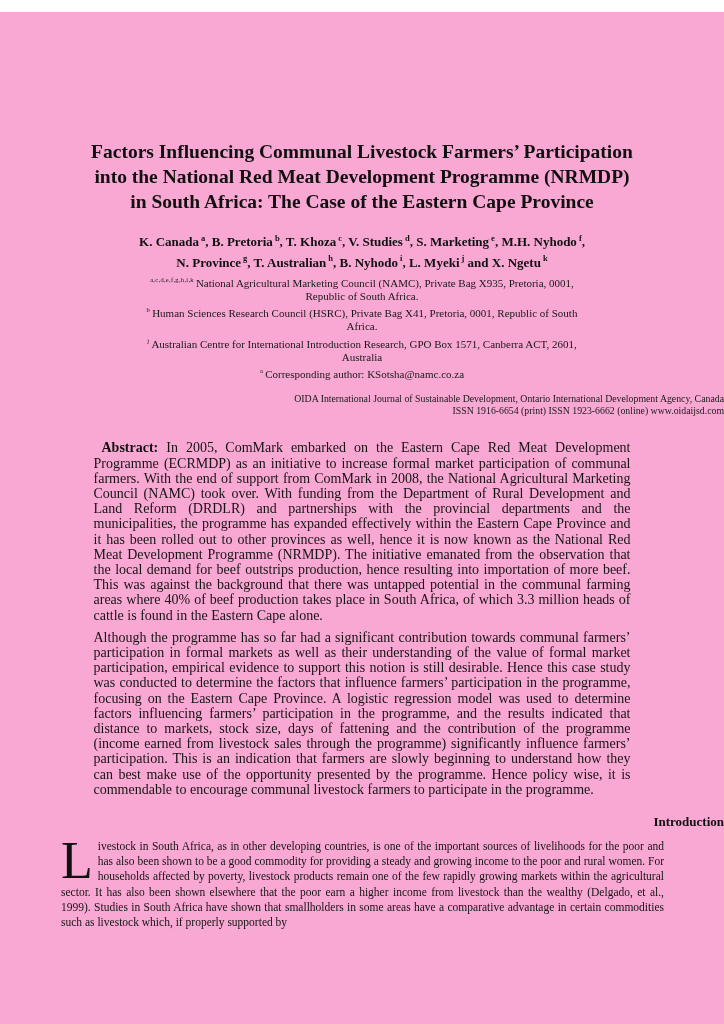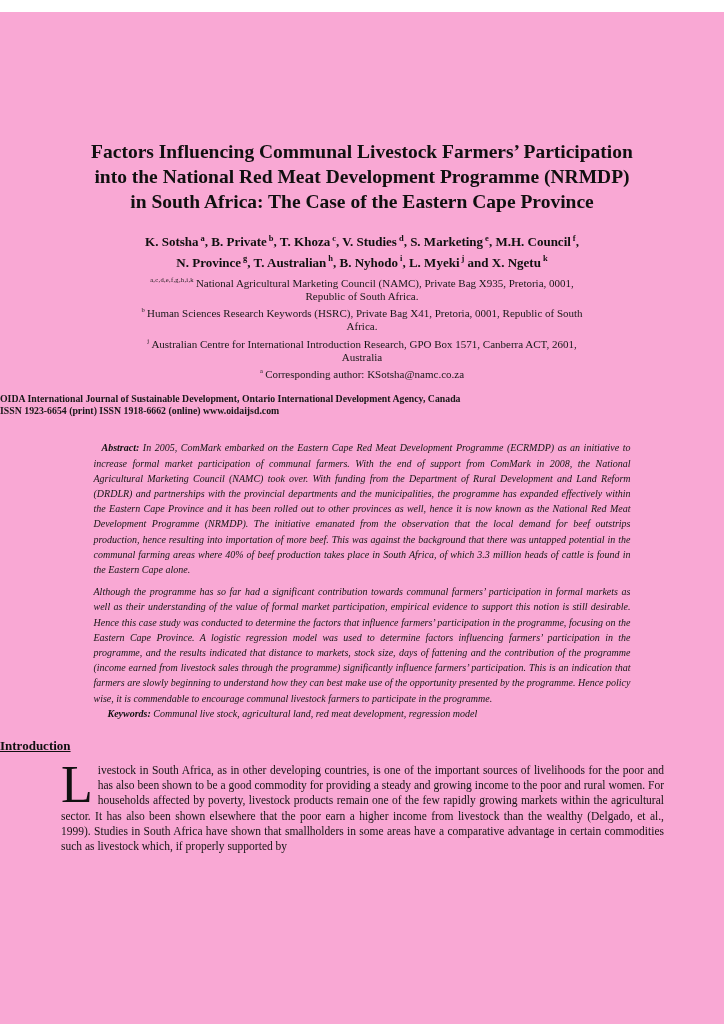--- a/index.html
+++ b/index.html
@@ -39,46 +39,44 @@
     margin: 2px auto 0;
     width: 452px;
     text-align: center;
     font-size: 11px;
     line-height: 13.4px;
     color: #181818;
   }
   .affil sup { font-size: 6.5px; margin-right: 2px; letter-spacing: 0.3px; }
   .journal {
     margin-top: 12px;
-    text-align: left;
+    text-align: right;
     font-size: 9.8px;
     line-height: 11.6px;
-    font-weight: bold;
+    font-weight: normal;
     color: #181818;
   }
   .abstract {
     margin: 24px auto 0;
     width: 537px;
     text-align: justify;
-    font-size: 10px;
+    font-size: 14px;
     line-height: 15.2px;
     color: #141414;
-    font-style: italic;
   }
   .abstract p { margin: 0; }
   .abstract .para-1 { text-indent: 8px; }
   .abstract .para-2 { margin-top: 7px; }
   .keywords { margin-top: 12px; text-indent: 14px; }
   .section-heading {
     margin: 17px 0 9px;
-    text-align: left;
+    text-align: right;
     font-size: 13px;
     font-weight: bold;
     color: #101010;
-    text-decoration: underline;
   }
   .intro {
     margin: 0 60px 0 61px;
     text-align: justify;
     font-size: 11.5px;
     line-height: 15.2px;
     color: #141414;
   }
   .dropcap {
     float: left;
@@ -90,39 +88,38 @@
   b { color: #101010; }
 </style>
 </head>
 <body>
 
 <div class="page">
 
   <h1 class="title">Factors Influencing Communal Livestock Farmers’ Participation into the National Red Meat Development Programme (NRMDP) in South Africa: The Case of the Eastern Cape Province</h1>
 
   <div class="authors">
-    <div><span><span>K. Sotsha</span><sup>a</sup></span><span><span>, B. Private</span><sup>b</sup></span><span><span>, T. Khoza</span><sup>c</sup></span><span><span>, V. Studies</span><sup>d</sup></span><span><span>, S. Marketing</span><sup>e</sup></span><span><span>, M.H. Council</span><sup>f</sup></span><span><span>,</span></span></div>
+    <div><span><span>K. Canada</span><sup>a</sup></span><span><span>, B. Pretoria</span><sup>b</sup></span><span><span>, T. Khoza</span><sup>c</sup></span><span><span>, V. Studies</span><sup>d</sup></span><span><span>, S. Marketing</span><sup>e</sup></span><span><span>, M.H. Nyhodo</span><sup>f</sup></span><span><span>,</span></span></div>
     <div><span><span>N. Province</span><sup>g</sup></span><span><span>, T. Australian</span><sup>h</sup></span><span><span>, B. Nyhodo</span><sup>i</sup></span><span><span>, L. Myeki</span><sup>j</sup></span><span><span> and X. Ngetu</span><sup>k</sup></span></div>
   </div>
 
   <div class="affils">
     <div class="affil"><sup>a,c,d,e,f,g,h,i,k</sup><span>National Agricultural Marketing Council (NAMC), Private Bag X935, Pretoria, 0001, Republic of South Africa.</span></div>
-    <div class="affil"><sup>b</sup><span>Human Sciences Research Keywords (HSRC), Private Bag X41, Pretoria, 0001, Republic of South Africa.</span></div>
+    <div class="affil"><sup>b</sup><span>Human Sciences Research Council (HSRC), Private Bag X41, Pretoria, 0001, Republic of South Africa.</span></div>
     <div class="affil"><sup>j</sup><span>Australian Centre for International Introduction Research, GPO Box 1571, Canberra ACT, 2601, Australia</span></div>
     <div class="affil"><sup>a</sup><span>Corresponding author: KSotsha@namc.co.za</span></div>
   </div>
 
   <div class="journal">
     <div>OIDA International Journal of Sustainable Development, Ontario International Development Agency, Canada</div>
-    <div>ISSN 1923-6654 (print) ISSN 1918-6662 (online) www.oidaijsd.com</div>
+    <div>ISSN 1916-6654 (print) ISSN 1923-6662 (online) www.oidaijsd.com</div>
   </div>
 
   <div class="abstract">
     <p class="para-1"><b>Abstract:</b> <span>In 2005, ComMark embarked on the Eastern Cape Red Meat Development Programme (ECRMDP) as an initiative to increase formal market participation of communal farmers. With the end of support from ComMark in 2008, the National Agricultural Marketing Council (NAMC) took over. With funding from the Department of Rural Development and Land Reform (DRDLR) and partnerships with the provincial departments and the municipalities, the programme has expanded effectively within the Eastern Cape Province and it has been rolled out to other provinces as well, hence it is now known as the National Red Meat Development Programme (NRMDP). The initiative emanated from the observation that the local demand for beef outstrips production, hence resulting into importation of more beef. This was against the background that there was untapped potential in the communal farming areas where 40% of beef production takes place in South Africa, of which 3.3 million heads of cattle is found in the Eastern Cape alone.</span></p>
     <p class="para-2">Although the programme has so far had a significant contribution towards communal farmers’ participation in formal markets as well as their understanding of the value of formal market participation, empirical evidence to support this notion is still desirable. Hence this case study was conducted to determine the factors that influence farmers’ participation in the programme, focusing on the Eastern Cape Province. A logistic regression model was used to determine factors influencing farmers’ participation in the programme, and the results indicated that distance to markets, stock size, days of fattening and the contribution of the programme (income earned from livestock sales through the programme) significantly influence farmers’ participation. This is an indication that farmers are slowly beginning to understand how they can best make use of the opportunity presented by the programme. Hence policy wise, it is commendable to encourage communal livestock farmers to participate in the programme.</p>
-    <p class="keywords"><b>Keywords:</b> <span>Communal live stock, agricultural land, red meat development,  regression model</span></p>
   </div>
 
   <h2 class="section-heading">Introduction</h2>
 
   <p class="intro"><span class="dropcap">L</span><span>ivestock in South Africa, as in other developing countries, is one of the important sources of livelihoods for the poor and has also been shown to be a good commodity for providing a steady and growing income to the poor and rural women. For households affected by poverty, livestock products remain one of the few rapidly growing markets within the agricultural sector. It has also been shown elsewhere that the poor earn a higher income from livestock than the wealthy (Delgado, et al., 1999). Studies in South Africa have shown that smallholders in some areas have a comparative advantage in certain commodities such as livestock which, if properly supported by</span></p>
 
 </div>
 
 </body></html>

